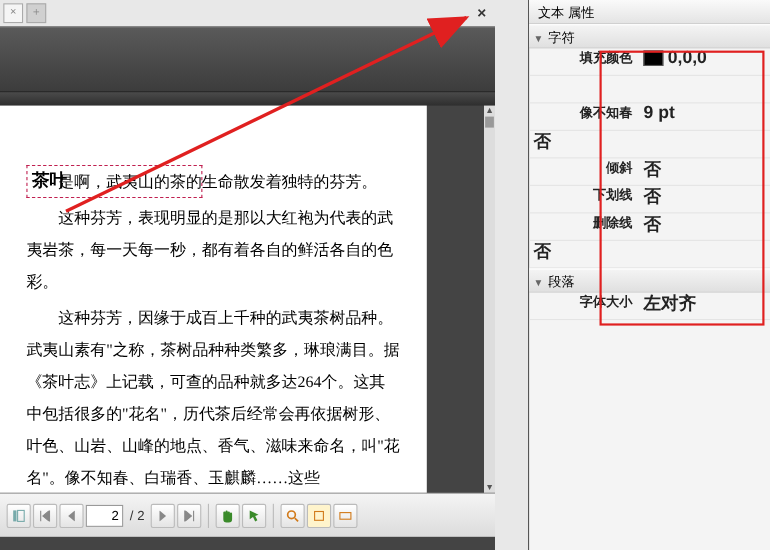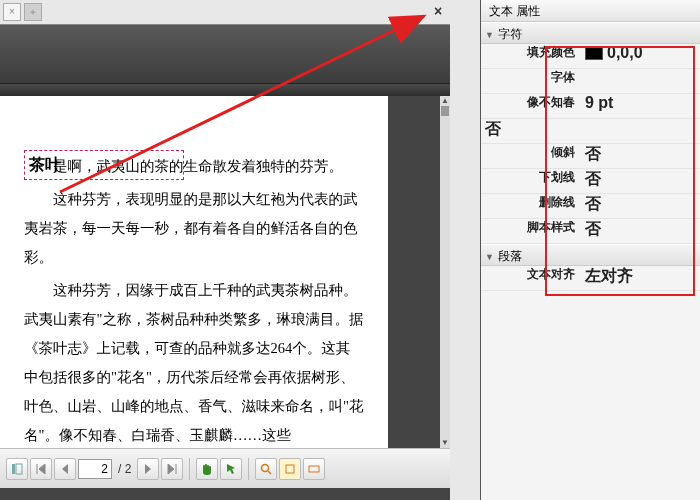--- a/index.html
+++ b/index.html
@@ -151,21 +151,20 @@
   </div>
   <div class="prop-table">
     <div class="prop-row">
       <div class="prop-label">填充颜色</div>
       <div class="prop-val">
         <span class="swatch"></span>
         <span>0,0,0</span>
       </div>
     </div>
     <div class="prop-row">
-      <div class="prop-label">字体</div>
     </div>
     <div class="prop-row">
       <div class="prop-label">像不知春</div>
       <div class="prop-val">9 pt</div>
     </div>
     <div class="prop-row">
       <div class="prop-val">否</div>
     </div>
     <div class="prop-row">
       <div class="prop-label">倾斜</div>
@@ -173,30 +172,29 @@
     </div>
     <div class="prop-row">
       <div class="prop-label">下划线</div>
       <div class="prop-val">否</div>
     </div>
     <div class="prop-row">
       <div class="prop-label">删除线</div>
       <div class="prop-val">否</div>
     </div>
     <div class="prop-row">
-      <div class="prop-label">脚本样式</div>
       <div class="prop-val">否</div>
     </div>
   </div>
 
   <div class="section-hdr">
     <span class="tw">▼</span>
     <span>段落</span>
   </div>
   <div class="prop-table">
     <div class="prop-row">
-      <div class="prop-label">文本对齐</div>
+      <div class="prop-label">字体大小</div>
       <div class="prop-val">左对齐</div>
     </div>
   </div>
 </div>
 
 <div class="red-box r1"></div>
 
 </body></html>

